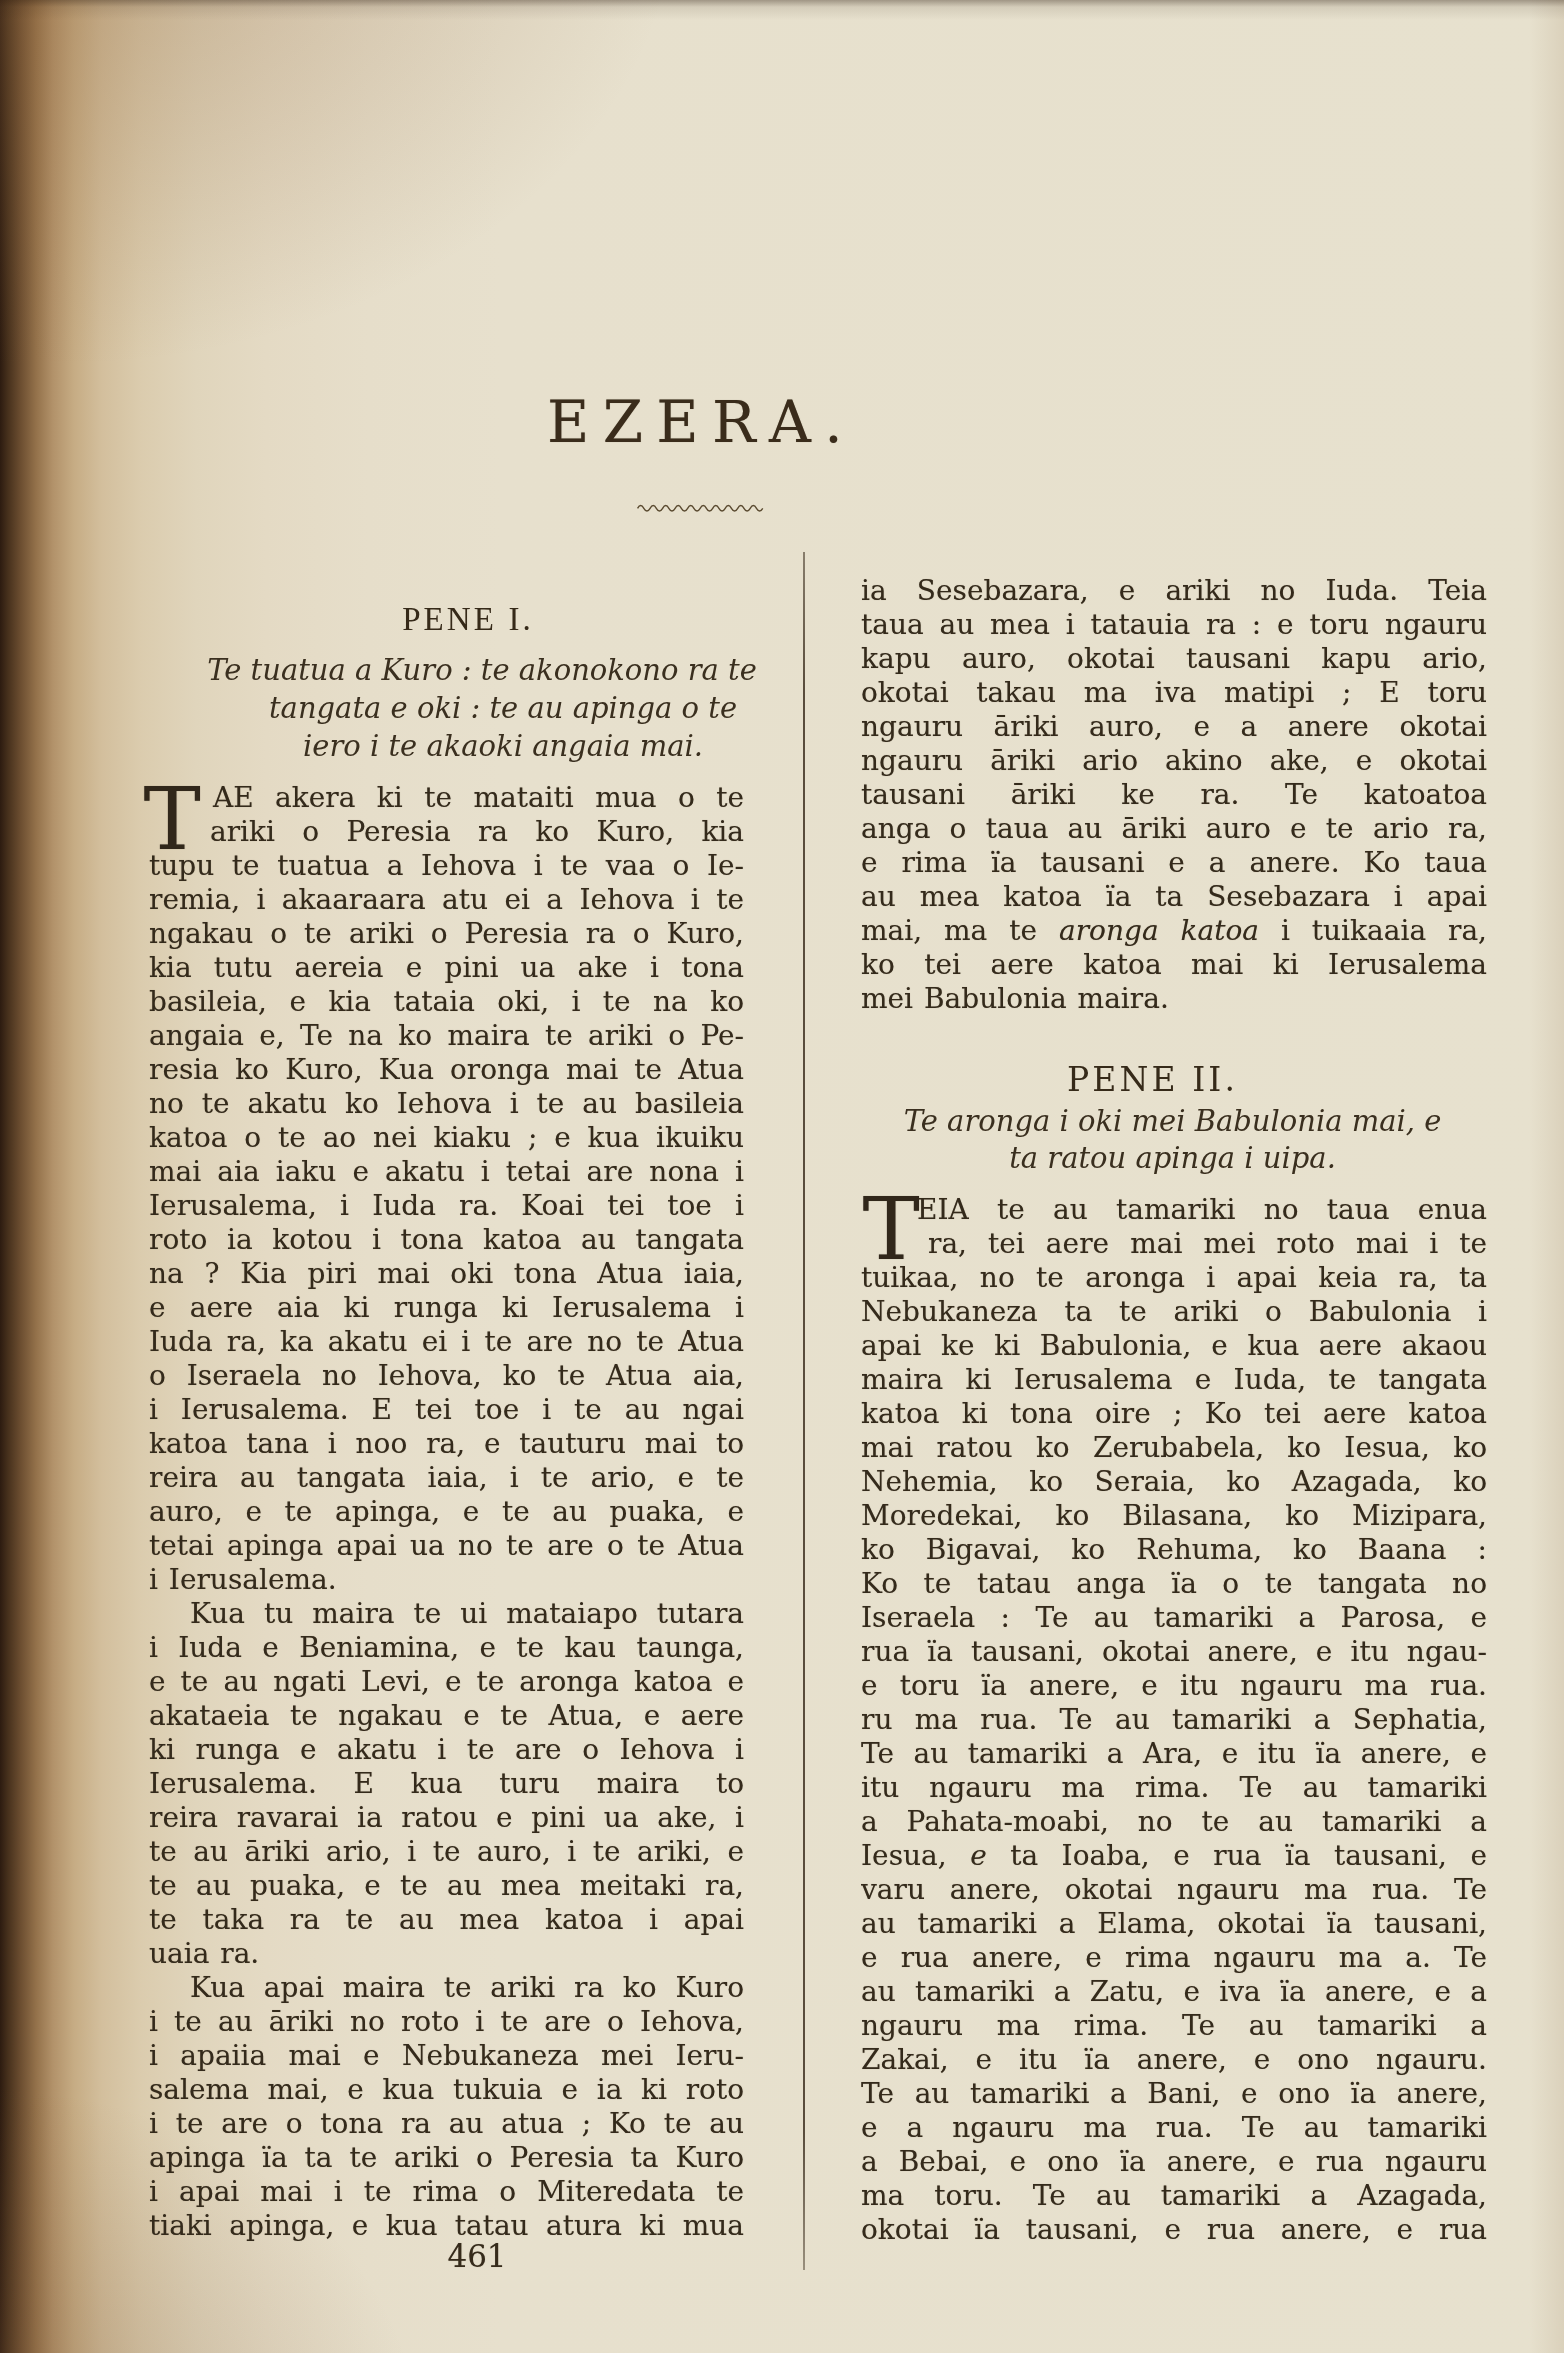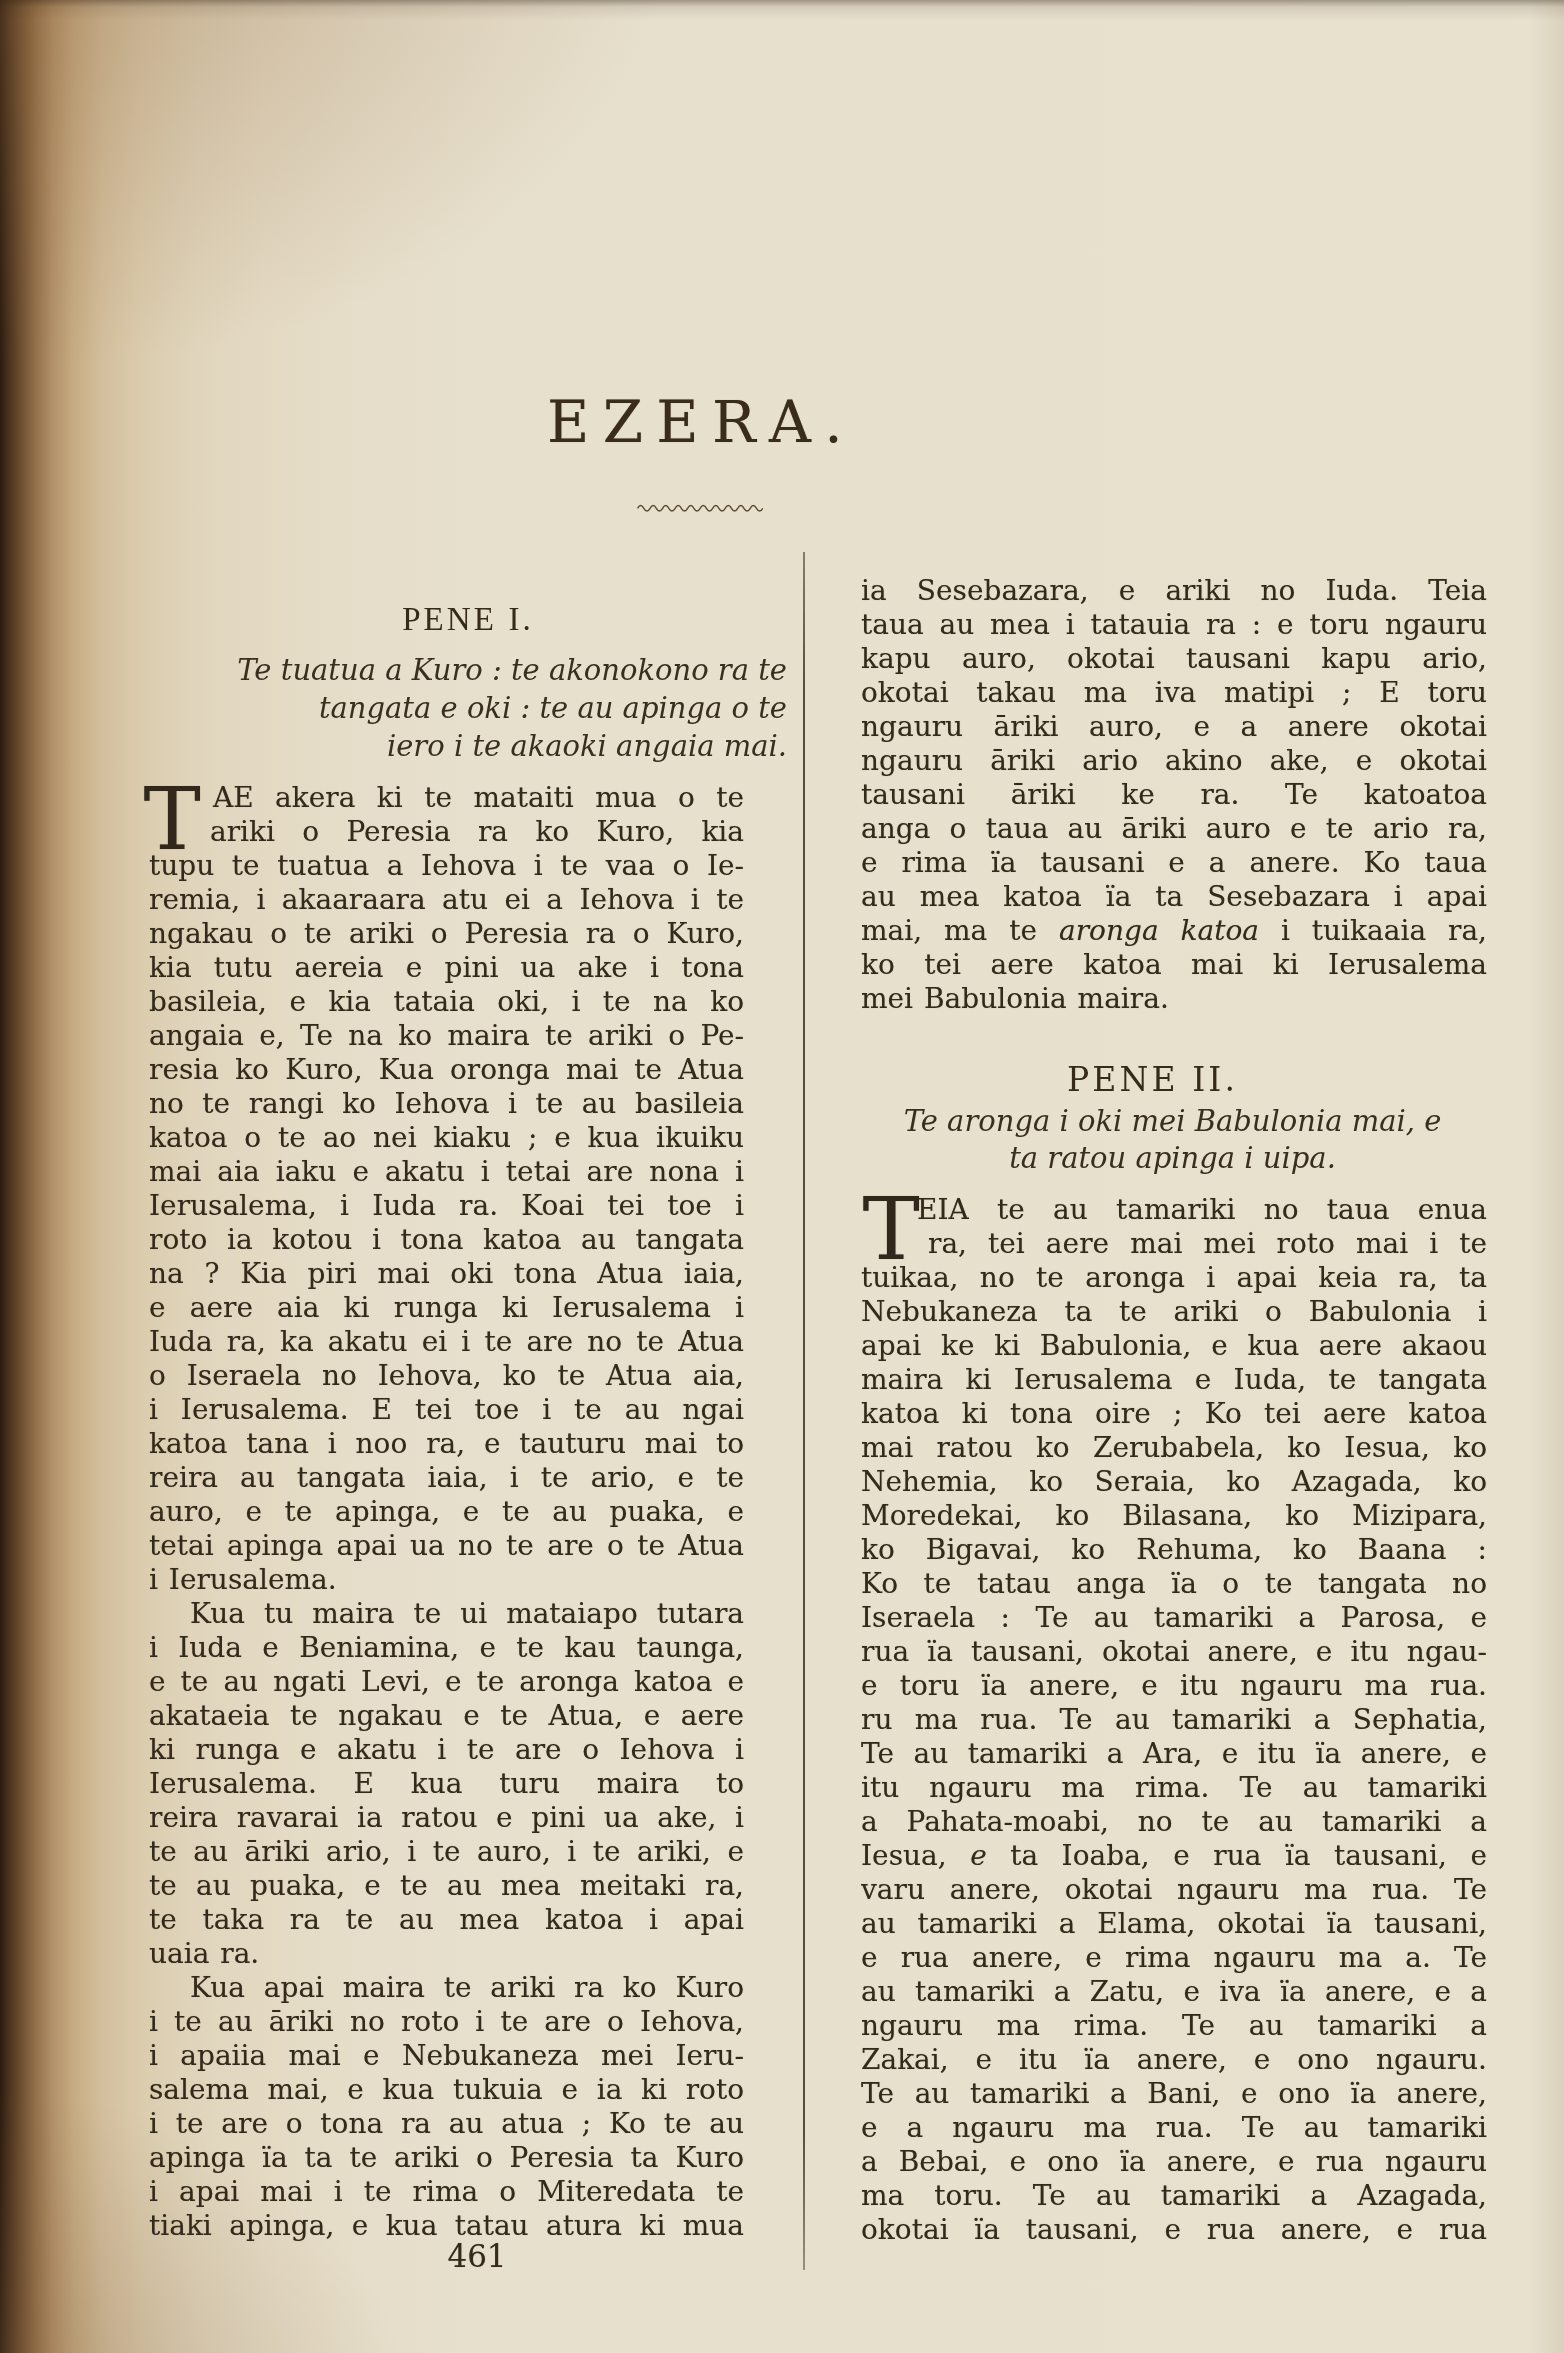--- a/index.html
+++ b/index.html
@@ -16,21 +16,21 @@
   #book-title{position:absolute;left:232px;top:388px;width:939px;text-align:center;
     font-size:58px;letter-spacing:13.3px;color:#3a2c1b;text-shadow:0 0 0.8px rgba(58,44,27,.4);}
   #squiggle{position:absolute;left:636px;top:502px;}
   .chap-head{position:absolute;font-size:33px;letter-spacing:3.1px;text-align:center;color:#362a19;}
   #head-1{left:149px;top:601px;width:638px;font-family:Liberation Serif, serif;}
   #head-2{left:814px;top:1060px;width:677px;}
   .summary{position:absolute;font-style:italic;font-size:29px;color:#3a2f1f;}
   #summary-1{left:149px;top:651px;width:638px;line-height:38px;}
   #summary-2{left:834px;top:1103px;width:677px;line-height:37px;}
   .sline{text-align:center;}
-  #summary-1 .sline{text-align:right;padding-left:28px;}
+  #summary-1 .sline{text-align:center;padding-left:28px;}
   #summary-1 .sline + .sline{padding-left:70px;}
   .colbody{position:absolute;font-size:28px;word-spacing:2px;}
   #left-body{left:149px;top:781px;width:595px;}
   #right-body-1{left:861px;top:574px;width:626px;}
   #right-body-2{left:861px;top:1193px;width:626px;}
   .line{position:relative;height:34px;line-height:34px;overflow:hidden;white-space:normal;}
   .line.just{text-align:justify;text-align-last:justify;}
   .line.just::after{content:"";display:inline-block;width:100%;height:0;}
   .line.ragged{text-align:left;}
   .dropcap{position:absolute;font-size:86px;line-height:1;color:#31271a;
@@ -66,21 +66,21 @@
     <div id="drop-1" class="dropcap">T</div>
   <div class="line just" style="padding-left: 64px;"><span>AE akera ki te mataiti mua o te</span></div>
       <div class="line just" style="padding-left: 61px;"><span>ariki o Peresia ra ko Kuro, kia</span></div>
       <div class="line just"><span>tupu te tuatua a Iehova i te vaa o Ie-</span></div>
       <div class="line just"><span>remia, i akaaraara atu ei a Iehova i te</span></div>
       <div class="line just"><span>ngakau o te ariki o Peresia ra o Kuro,</span></div>
       <div class="line just"><span>kia tutu aereia e pini ua ake i tona</span></div>
       <div class="line just"><span>basileia, e kia tataia oki, i te na ko</span></div>
       <div class="line just"><span>angaia e, Te na ko maira te ariki o Pe-</span></div>
       <div class="line just"><span>resia ko Kuro, Kua oronga mai te Atua</span></div>
-      <div class="line just"><span>no te rangi ko Iehova i te au basileia</span></div>
+      <div class="line just"><span>no te akatu ko Iehova i te au basileia</span></div>
       <div class="line just"><span>katoa o te ao nei kiaku ; e kua ikuiku</span></div>
       <div class="line just"><span>mai aia iaku e akatu i tetai are nona i</span></div>
       <div class="line just"><span>Ierusalema, i Iuda ra.  Koai tei toe i</span></div>
       <div class="line just"><span>roto ia kotou i tona katoa au tangata</span></div>
       <div class="line just"><span>na ?  Kia piri mai oki tona Atua iaia,</span></div>
       <div class="line just"><span>e aere aia ki runga ki Ierusalema i</span></div>
       <div class="line just"><span>Iuda ra, ka akatu ei i te are no te Atua</span></div>
       <div class="line just"><span>o Iseraela no Iehova, ko te Atua aia,</span></div>
       <div class="line just"><span>i Ierusalema.  E tei toe i te au ngai</span></div>
       <div class="line just"><span>katoa tana i noo ra, e tauturu mai to</span></div>

